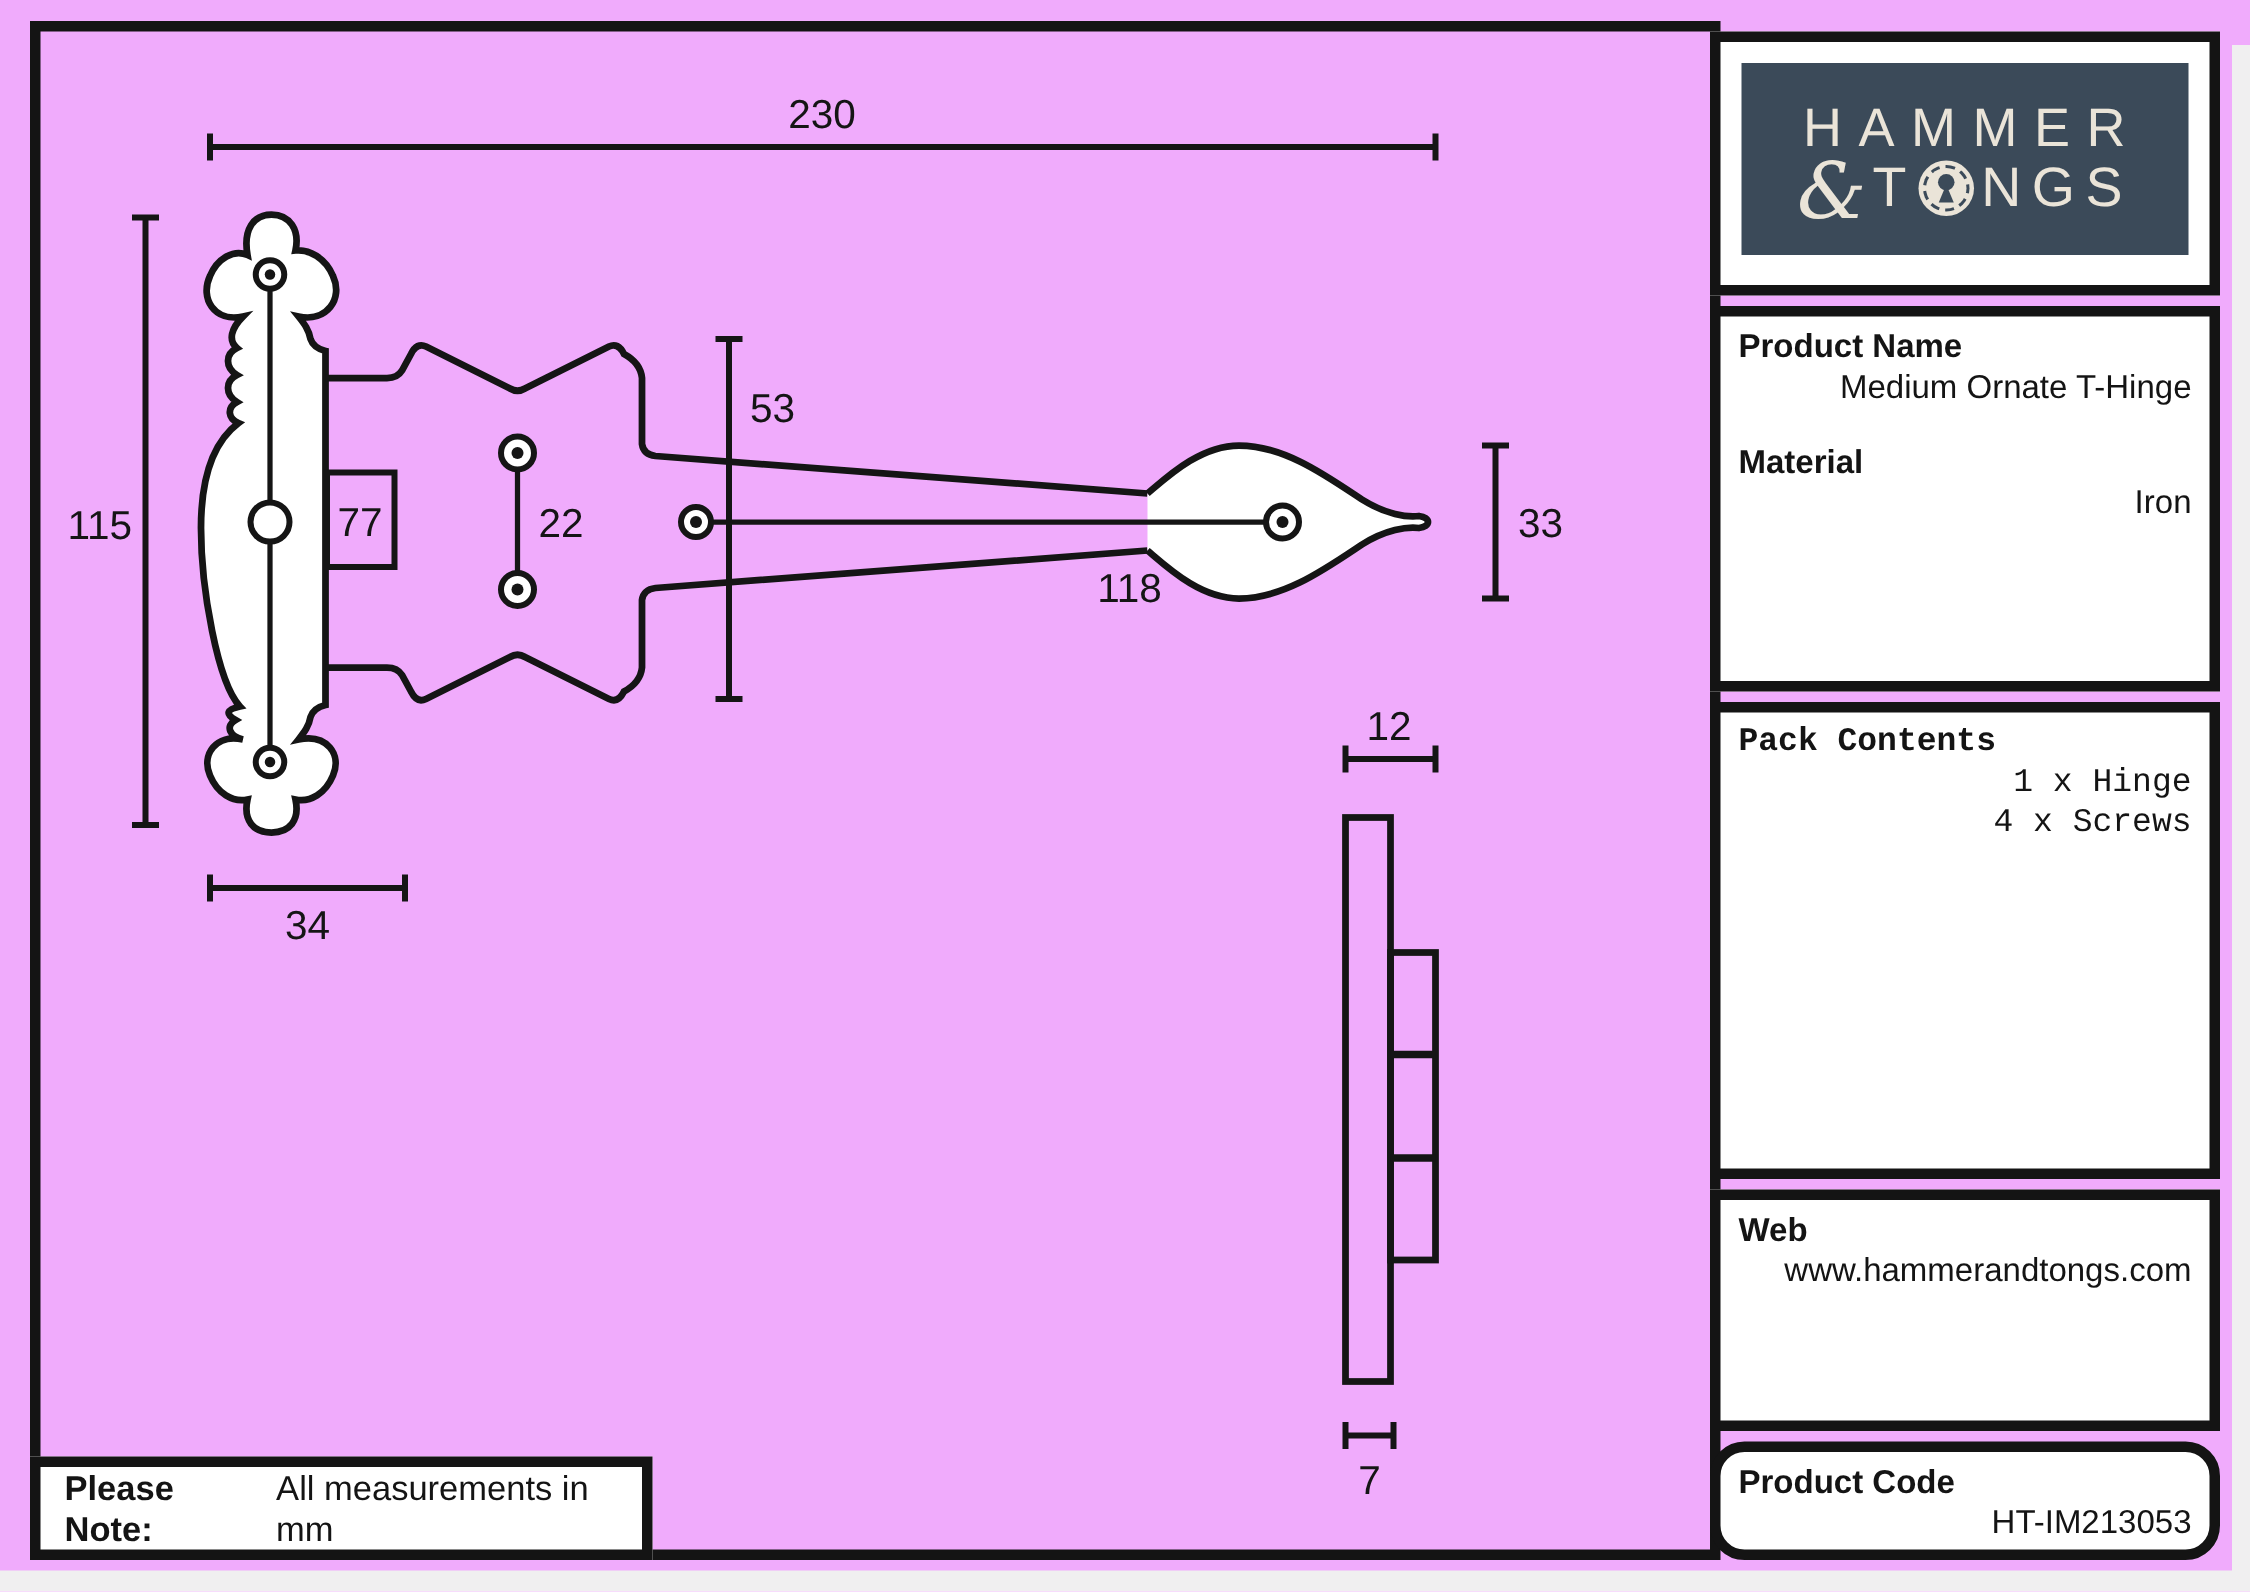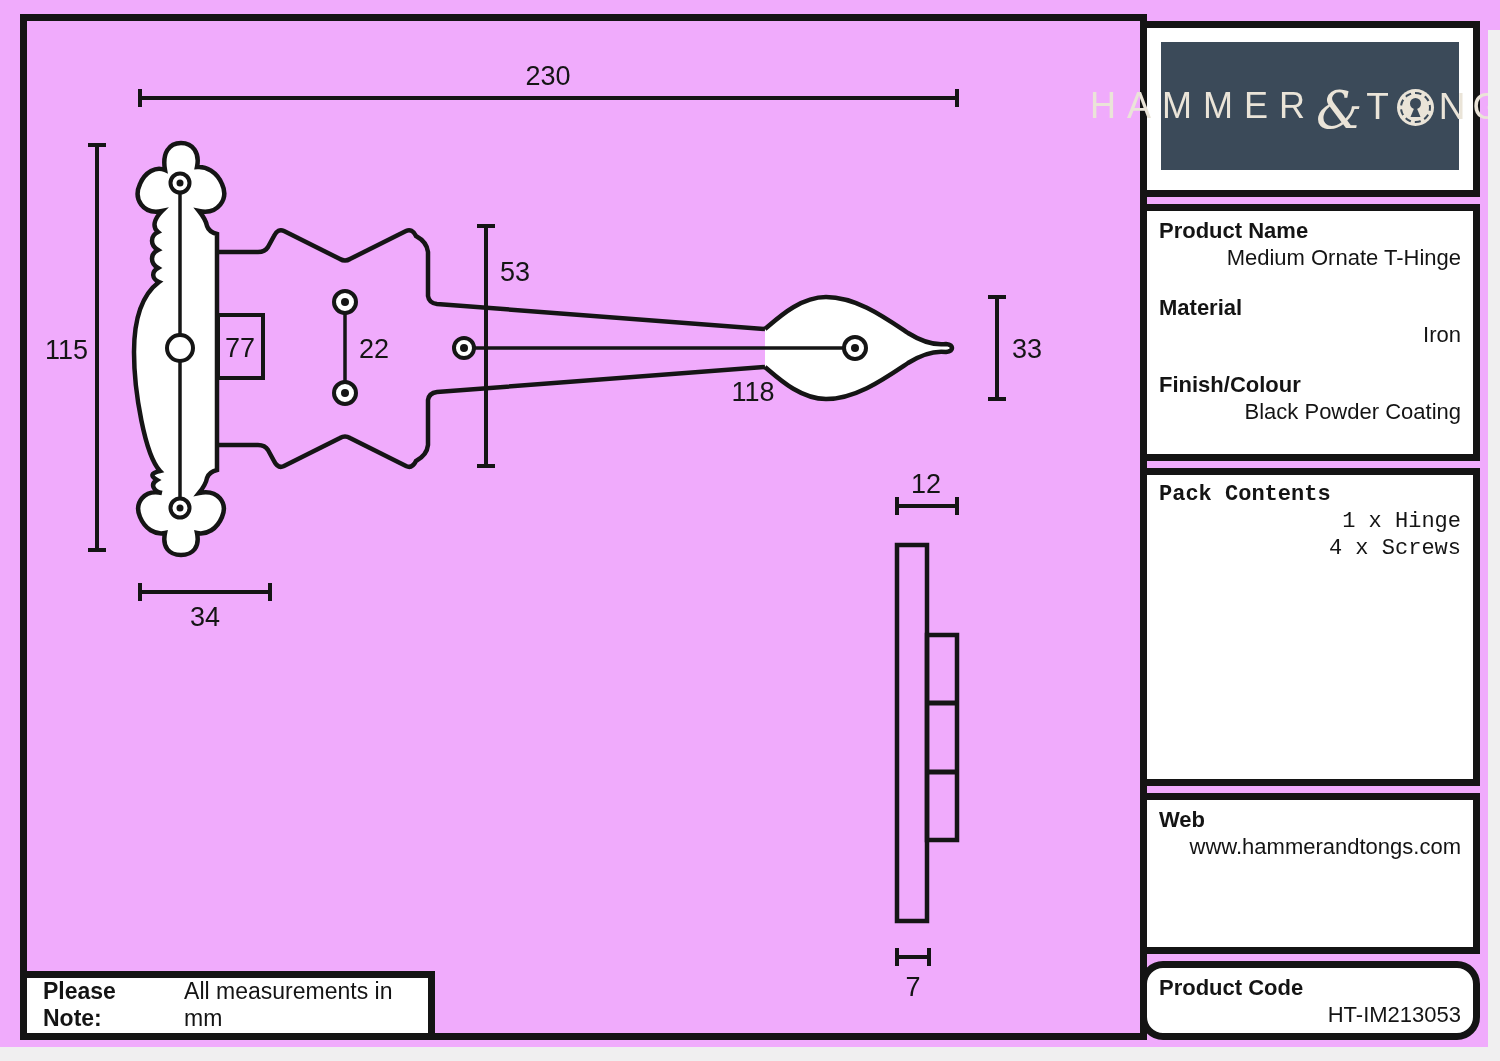--- a/index.html
+++ b/index.html
@@ -5,36 +5,36 @@
   html,body{margin:0;padding:0;background:#ffffff;}
   .page{position:relative;width:1500px;height:1061px;background:#f0abfc;overflow:hidden;
         font-family:"Liberation Sans",sans-serif;color:#141414;}
   .edge-bottom{position:absolute;left:0;top:1047px;width:1500px;height:14px;background:#f0eff0;}
   .edge-right{position:absolute;left:1488px;top:30px;width:12px;height:1031px;background:#f0eff0;}
 
   .main-box{position:absolute;left:20px;top:14px;width:1127px;height:1026px;
             border:7px solid #141414;box-sizing:border-box;background:transparent;}
   .note-box{position:absolute;left:20px;top:971px;width:415px;height:69px;
             border:7px solid #141414;box-sizing:border-box;background:#ffffff;
-            display:flex;align-items:flex-start;padding-left:16px;font-size:23px;}
+            display:flex;align-items:center;padding-left:16px;font-size:23px;}
   .note-box b{margin-right:8px;}
 
   .svg-layer{position:absolute;left:0;top:0;width:1500px;height:1061px;}
 
   .panel{position:absolute;left:1140px;width:340px;border:7px solid #141414;
          box-sizing:border-box;background:#ffffff;padding:6px 12px 0 12px;}
   .panel .lbl{font-weight:bold;font-size:22px;line-height:27px;}
   .panel .val{font-size:22px;line-height:27px;text-align:right;}
   .panel .grp{margin-top:23px;}
   .panel .grp:first-child{margin-top:0;}
 
   .logo-panel{position:absolute;left:1140px;top:21px;width:340px;height:176px;
               border:7px solid #141414;box-sizing:border-box;background:#ffffff;}
   .logo-rect{position:absolute;left:14px;top:14px;width:298px;height:128px;background:#3B4A59;
-             display:flex;flex-direction:row;align-items:center;justify-content:center;
+             display:flex;flex-direction:column;align-items:center;justify-content:center;
              color:#EAE4D8;}
   .logo-line1{font-size:36px;letter-spacing:11px;font-weight:500;line-height:36px;
               margin-left:10px;}
   .logo-line2{display:flex;align-items:center;font-size:37px;letter-spacing:7px;
               font-weight:500;line-height:40px;margin-top:2px;}
   .logo-amp{font-family:"DejaVu Serif",serif;font-style:italic;font-size:52px;
             line-height:40px;letter-spacing:0;margin-right:4px;position:relative;top:3px;}
   .keyhole{display:inline-block;width:37px;height:37px;border-radius:50%;background:#EAE4D8;
            position:relative;margin:0 5px 0 1px;}
   .keyhole::before{content:"";position:absolute;left:3px;top:3px;right:3px;bottom:3px;
@@ -192,24 +192,20 @@
 
   <div class="panel" style="top:204px;height:257px;">
     <div class="grp">
       <div class="lbl">Product Name</div>
       <div class="val">Medium Ornate T-Hinge</div>
     </div>
     <div class="grp">
       <div class="lbl">Material</div>
       <div class="val">Iron</div>
     </div>
-    <div class="grp">
-      <div class="lbl">Finish/Colour</div>
-      <div class="val">Black Powder Coating</div>
-    </div>
   </div>
 
   <div class="panel" style="top:468px;height:318px;font-family:Liberation Mono, monospace;">
     <div class="grp">
       <div class="lbl">Pack Contents</div>
       <div class="val">1 x Hinge</div>
       <div class="val">4 x Screws</div>
     </div>
   </div>
 

